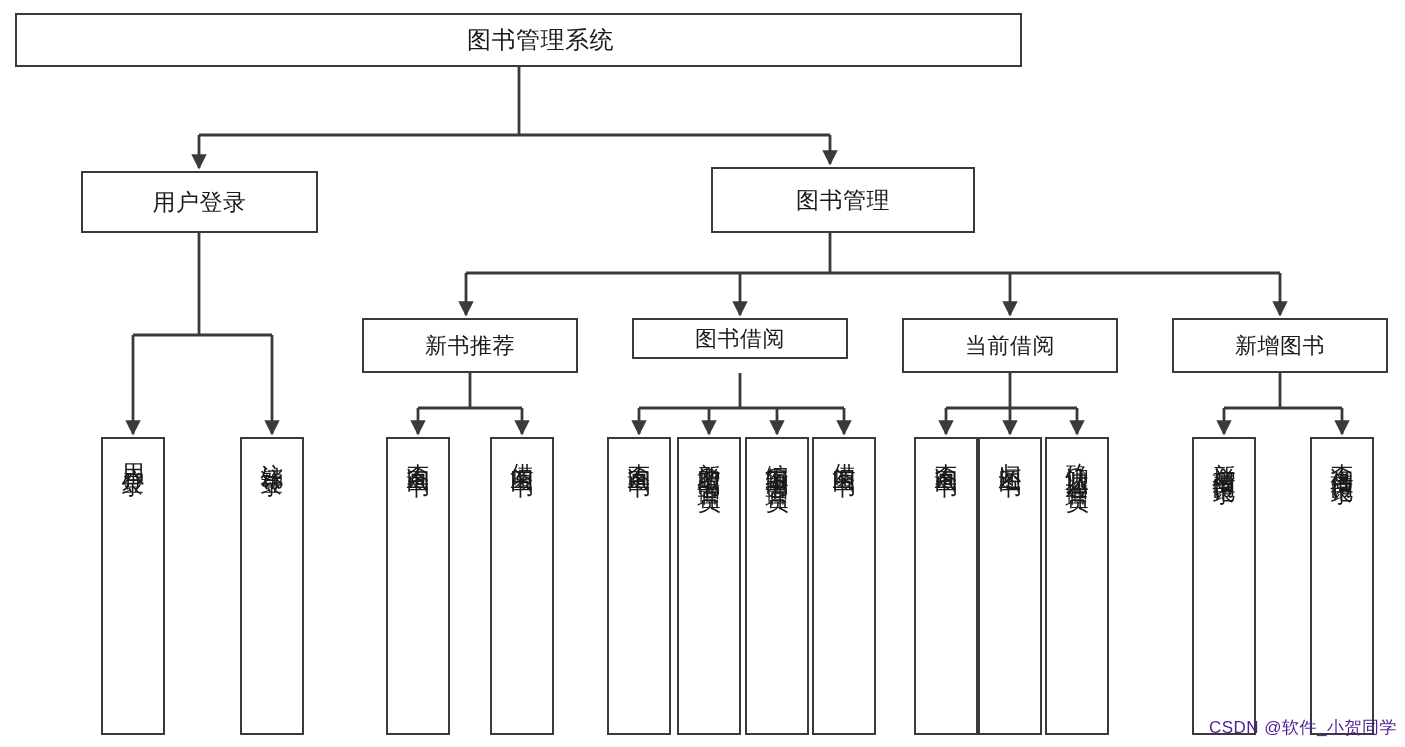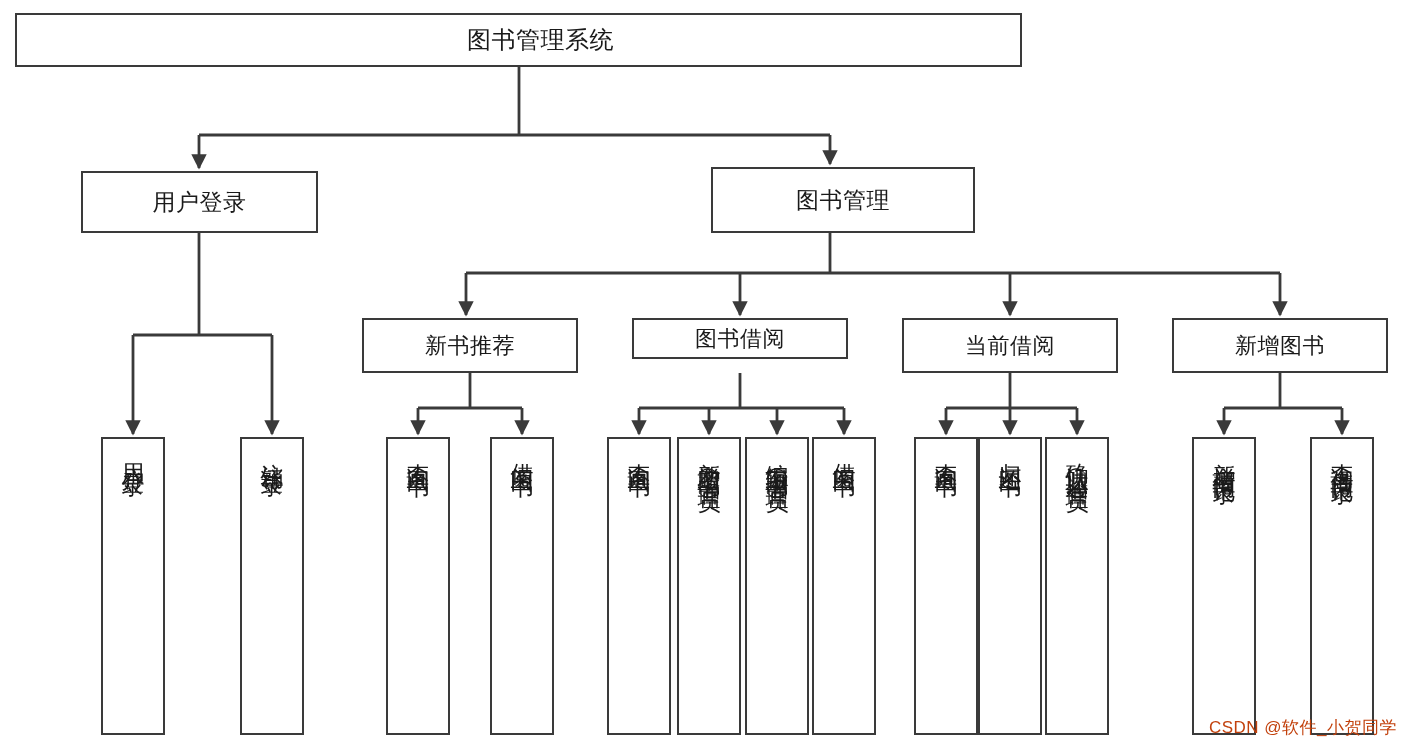--- a/index.html
+++ b/index.html
@@ -60,21 +60,21 @@
     text-orientation: upright;
     letter-spacing: 4px;
     line-height: 1;
     white-space: pre;
   }
   #watermark {
     position: absolute;
     right: 8px;
     bottom: 8px;
     font-size: 17px;
-    color: #c2410c;
+    color: #4c1d95;
     letter-spacing: 0.5px;
     z-index: 3;
     white-space: nowrap;
   }
 </style>
 </head>
 <body>
 
 <div id="canvas">
 

